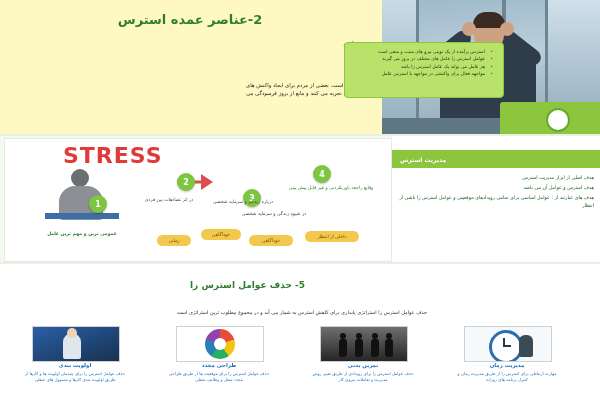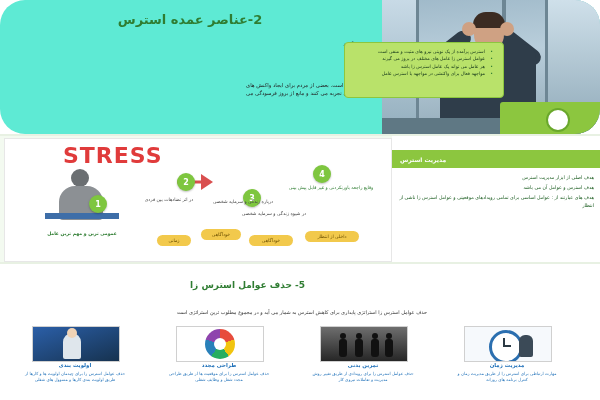--- a/index.html
+++ b/index.html
@@ -1,20 +1,20 @@
 <!DOCTYPE html>
 <html><head>
 <meta charset="utf-8">
 <style>
   html,body{margin:0;padding:0;}
   body{width:600px;height:400px;background:#ffffff;font-family:"DejaVu Sans",sans-serif;overflow:hidden;}
   .page{position:relative;width:600px;height:400px;overflow:hidden;background:#ffffff;}
 
   
-  .slide1{position:absolute;left:0;top:0;width:600px;height:134px;background:#5eead4;overflow:hidden;border-radius:25px;}
+  .slide1{position:absolute;left:0;top:0;width:600px;height:134px;background:#fef9c3;overflow:hidden;}
   .s1-title{position:absolute;right:300px;top:12px;width:220px;text-align:center;color:#2f7d32;font-size:13px;font-weight:bold;direction:rtl;}
   .s1-body{position:absolute;right:14px;top:30px;width:340px;direction:rtl;text-align:justify;font-size:5.3px;line-height:1.55;color:#222;}
   .s1-body p{margin:0 0 2px 0;}
   .s1-hl1{color:#1456a0;font-weight:bold;}
   .s1-hl2{color:#c0392b;font-weight:bold;}
   .s1-hl3{color:#1d7a34;font-weight:bold;}
 
   .s1-photo{position:absolute;left:382px;top:0px;width:218px;height:134px;overflow:hidden;}
   .ph-sky{position:absolute;inset:0;background:linear-gradient(175deg,#9fb9c9 0%,#b9cedb 40%,#8fa7b5 100%);}
   .ph-winL{position:absolute;left:0;top:0;width:34px;height:134px;background:linear-gradient(180deg,#c8dae6,#93aebd);border-right:3px solid #6d8694;}

